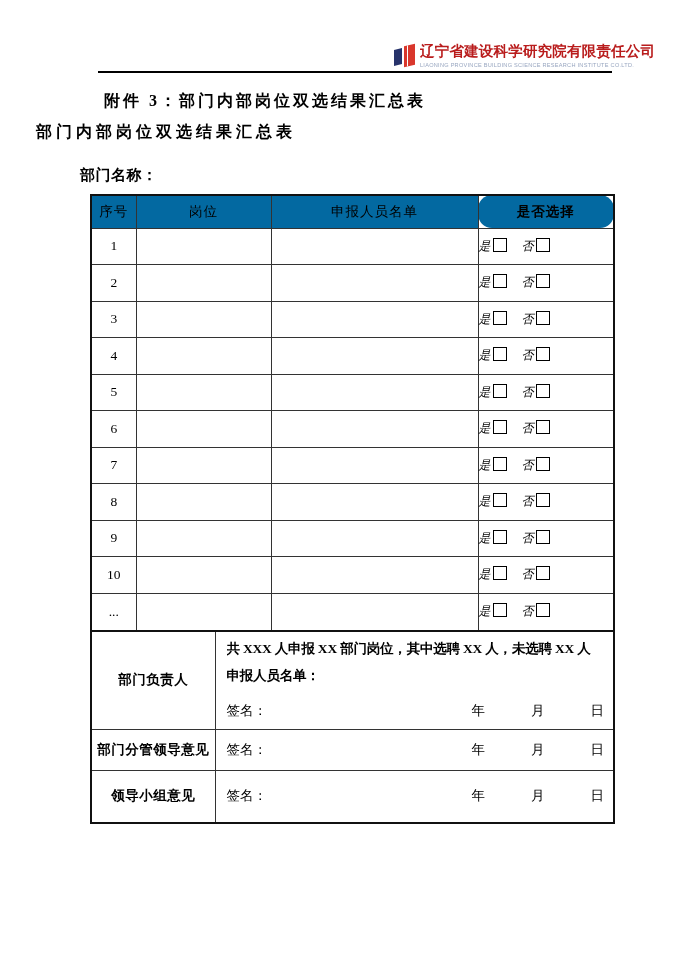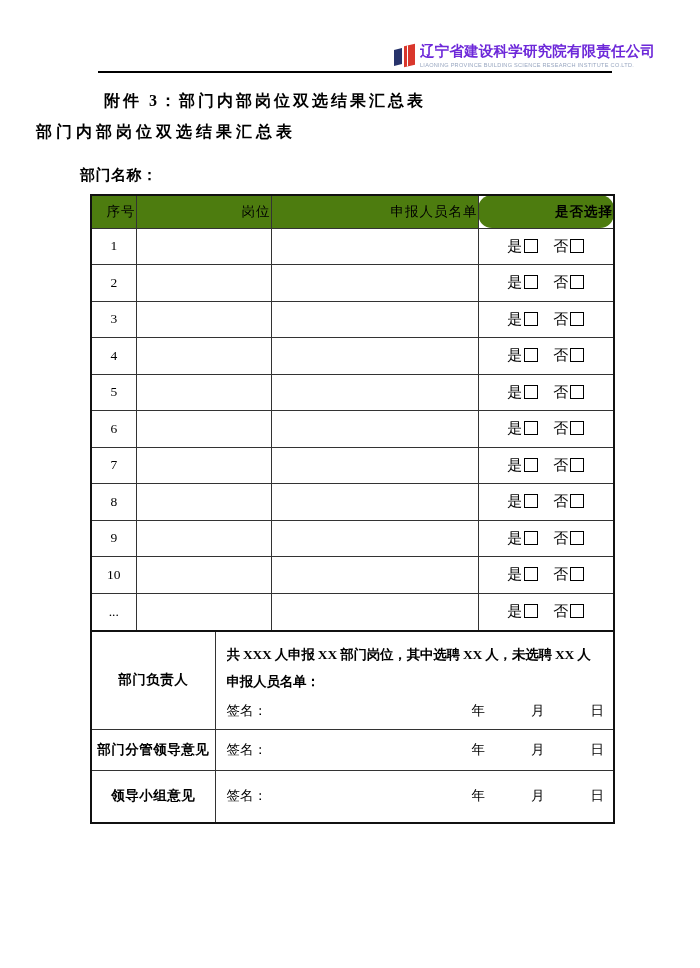--- a/index.html
+++ b/index.html
@@ -11,55 +11,55 @@
   
   .logo { position:absolute; top:43px; left:393px; display:flex; align-items:flex-start; }
   .logo-mark { position:relative; width:24px; height:27px; flex:none; }
   .lm-blue { position:absolute; left:1px; top:6px; width:8px; height:16px;
              background:var(--logo-blue,#27336b); transform:skewY(-14deg); }
   .lm-red  { position:absolute; left:11px; top:2px; width:11px; height:21px;
              background:var(--logo-red,#d9372c); transform:skewY(-14deg); }
   .lm-red::after { content:""; position:absolute; left:2.5px; top:0; width:1.5px; height:100%; background:#fff; }
   .logo-text { margin-left:3px; }
   .company-cn { font-family:"Liberation Sans","DejaVu Sans",sans-serif; font-weight:bold;
-                font-size:14.5px; line-height:1.15; color:#6d28d9; letter-spacing:0.2px; white-space:nowrap; }
+                font-size:14.5px; line-height:1.15; color:#b91c1c; letter-spacing:0.2px; white-space:nowrap; }
   .company-en { font-family:"Liberation Sans","DejaVu Sans",sans-serif; font-size:5.6px;
                 color:#98a6c0; letter-spacing:0.26px; white-space:nowrap; margin-top:2px; }
   .head-rule { position:absolute; top:71px; left:98px; width:514px; height:2px; background:#000; }
 
   
   .attachment-heading { position:absolute; top:91px; left:104px; font-size:16px; font-weight:bold;
                         letter-spacing:3px; white-space:nowrap; }
   .main-title { position:absolute; top:122px; left:36px; width:600px; text-align:left;
                 font-size:16px; font-weight:bold; letter-spacing:4px; white-space:nowrap; }
   .dept-label { position:absolute; top:159px; left:80px; font-size:15px; font-weight:bold; letter-spacing:0.5px;margin-top:7px; }
 
   
   .form-wrap { position:absolute; top:194px; left:90px; width:523px; }
   table { border-collapse:collapse; table-layout:fixed; width:523px; }
   .t1 { border:2px solid #111; border-bottom:0; }
   .t1 th, .t1 td { border:1px solid #333; padding:0; }
   .t1 tr:last-child td { border-bottom:0; }
   .t1 thead tr { height:33px; }
   .t1 tbody tr { height:36.5px; }
-  .t1 th { background:#4d7c0f; font-weight:normal; font-size:13.5px; letter-spacing:1px;text-align:right; }
+  .t1 th { background:#0369a1; font-weight:normal; font-size:13.5px; letter-spacing:1px; }
   .t1 th.choice-h { font-weight:bold;border-radius:14px; }
   td.no { text-align:center; font-size:13.5px; }
-  td.choice { text-align:center; font-size:15px; white-space:nowrap; }
+  td.choice { text-align:left; font-size:12px; white-space:nowrap;font-style:italic; }
   .box { display:inline-block; width:12px; height:12px; border:1px solid #000;
          margin-left:2px; vertical-align:-2px; }
   .opt-gap { display:inline-block; width:15px; }
 
   .t2 { border:2px solid #111; }
   .t2 td { border:1px solid #333; padding:0; vertical-align:middle; }
   .t2 .label-cell { text-align:center; font-weight:bold; font-size:13.5px; letter-spacing:0.5px; }
   .t2 tr.r1 { height:97px; }
   .t2 tr.r2 { height:41px; }
   .t2 tr.r3 { height:53px; }
-  .cell-body { box-sizing:border-box; height:97px; padding:9px 9px 9px 11px;
+  .cell-body { box-sizing:border-box; height:97px; padding:3px 9px 9px 11px;
                display:flex; flex-direction:column; font-size:13.5px; }
   .bold-line { font-weight:bold; line-height:2.05; white-space:nowrap; letter-spacing:-0.2px; overflow:hidden; }
   .sign-row { display:flex; justify-content:space-between; align-items:baseline; margin-top:auto; }
   .sign-cell { padding:0 9px 0 11px !important; }
   .sign-flex { display:flex; justify-content:space-between; align-items:center; font-size:13.5px; }
   .ymd span { margin-left:46px; }
 
   .page-number { position:absolute; top:874px; left:0; width:100%; text-align:center;
                  font-size:11.5px; color:#4a4a4a; }
 </style>

